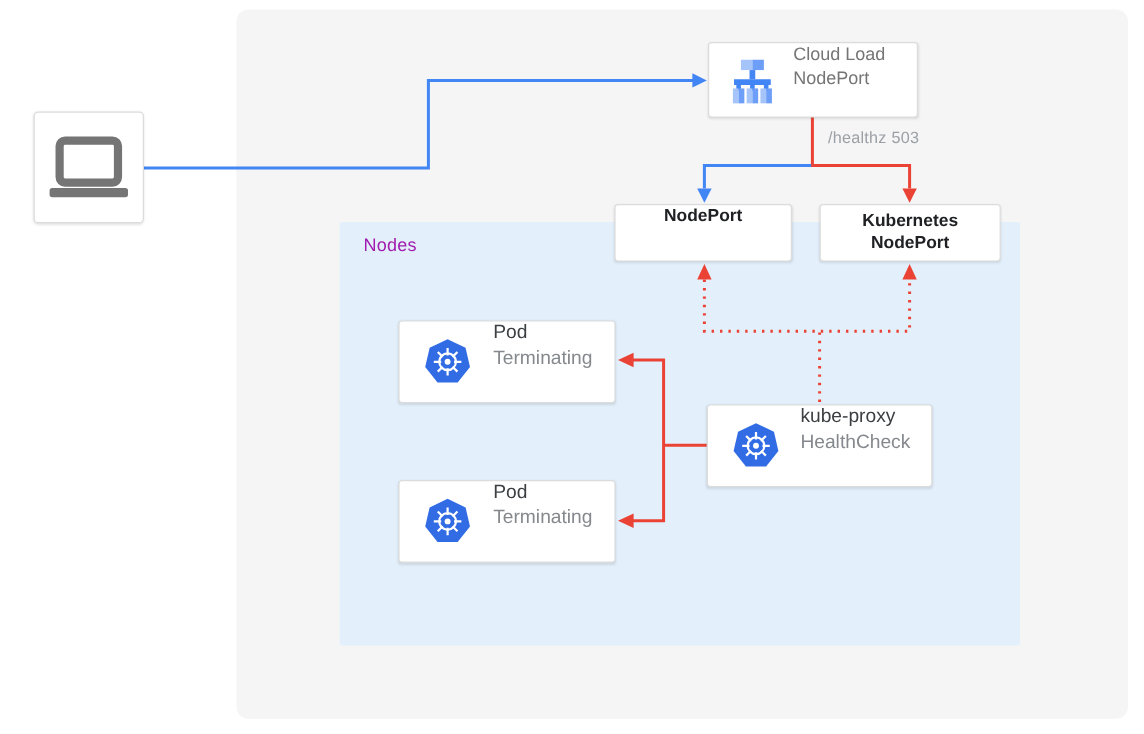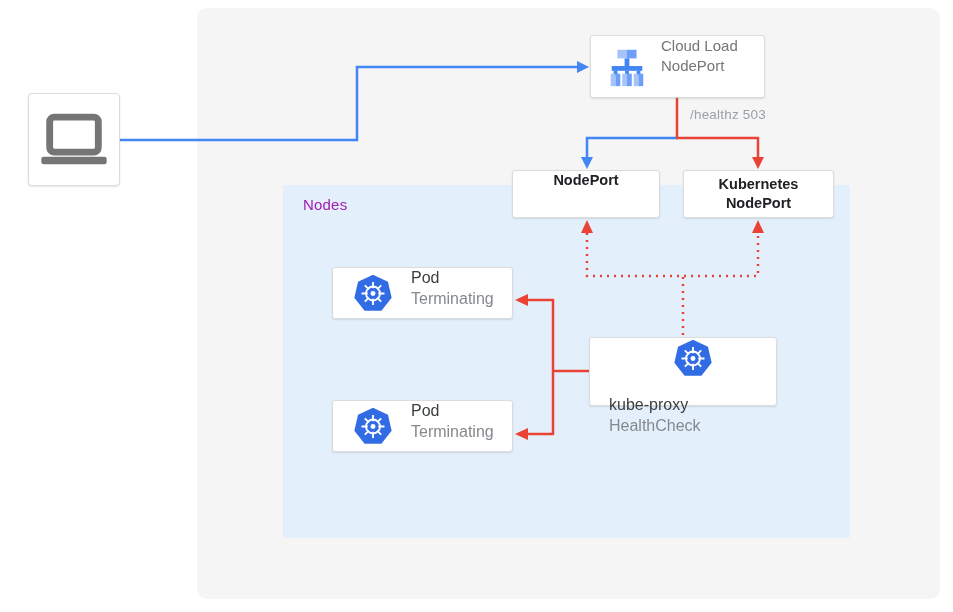--- a/index.html
+++ b/index.html
@@ -36,25 +36,25 @@
   .clb-card { left: 590px; top: 35px; width: 175px; height: 63px;
     padding-left: 13px; gap: 11px; }
   .clb-text { font-size: 15px; color: #757575; line-height: 1.33; }
 
   .port-card { justify-content: center; text-align: center;
     font-weight: bold; font-size: 14.5px; color: #202124; line-height: 1.3; }
   .nodeport-card { left: 512px; top: 170px; width: 148px; height: 48px; }
   .healthcheck-card { left: 683px; top: 170px; width: 151px; height: 48px;
     flex-direction: column; }
 
-  .pod-card { left: 332px; width: 181px; height: 52px; padding-left: 19px; gap: 17px; }
+  .pod-card { left: 332px; width: 181px; height: 69px; padding-left: 19px; gap: 17px; }
   .pod-card.pod-1 { top: 267px; }
   .pod-card.pod-2 { top: 400px; }
   .kproxy-card { left: 589px; top: 337px; width: 188px; height: 69px;
-    padding-left: 19px; gap: 16px; flex-direction: column; }
+    padding-left: 19px; gap: 16px; }
 
   .item-title { font-size: 16px; color: #3C4043; line-height: 1.3; }
   .item-sub { font-size: 16px; color: #85898D; line-height: 1.3; }
 
   .healthz-label {
     position: absolute; left: 690px; top: 107px;
     font-size: 13.5px; font-weight: normal; color: #9AA0A6; letter-spacing: .2px;
   }
 
   .lines { position: absolute; inset: 0; pointer-events: none; }

